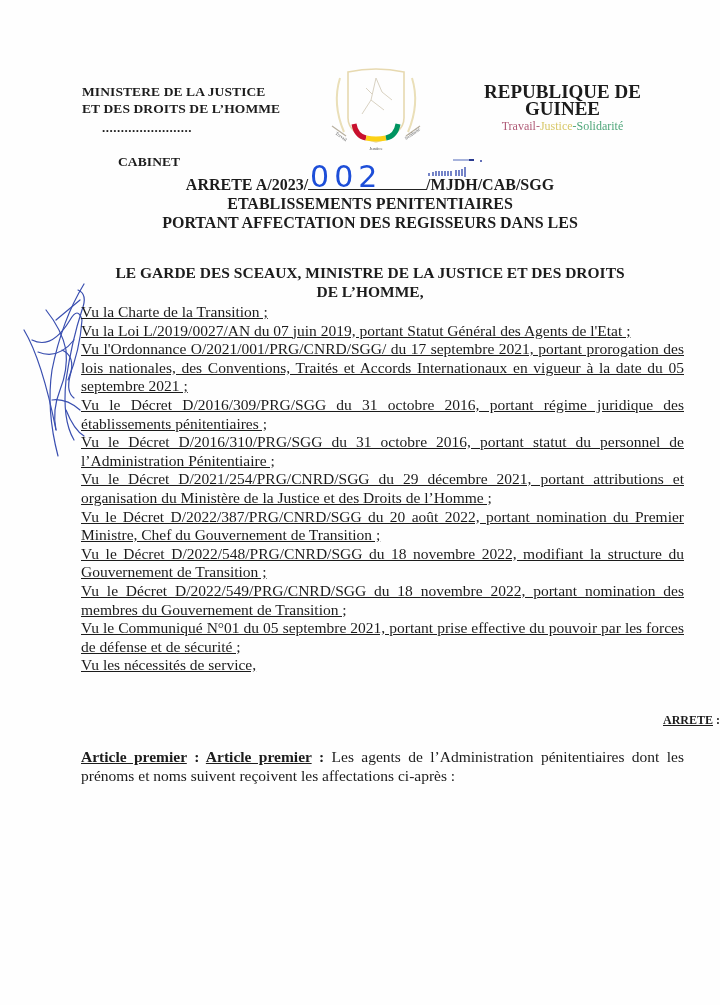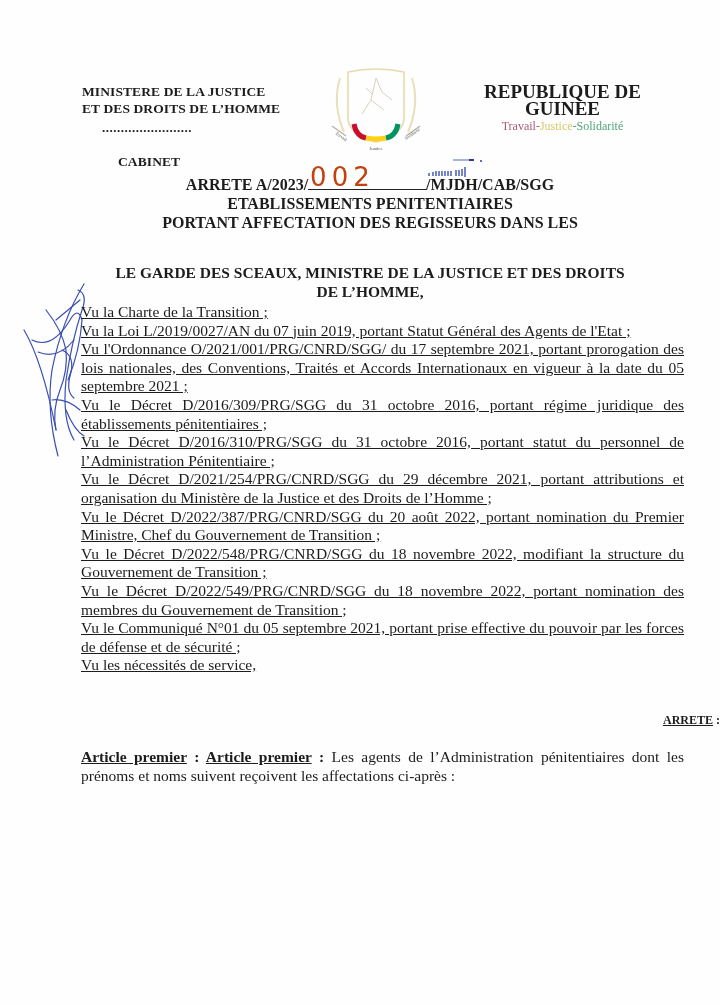--- a/index.html
+++ b/index.html
@@ -91,22 +91,22 @@
       position: relative;
       height: 14px;
       vertical-align: baseline;
     }
     .num-hand {
       position: absolute;
       left: 2px;
       bottom: -3px;
       font-family: "DejaVu Sans", sans-serif;
       font-weight: normal;
-      color: #c2410c;
-      font-size: 26px;
+      color: #1d4ed8;
+      font-size: 30px;
       letter-spacing: 5px;
       line-height: 30px;
     }
     .stamp-marks {
       position: absolute;
       left: 425px;
       top: 157px;
       width: 60px;
       height: 24px;
     }

